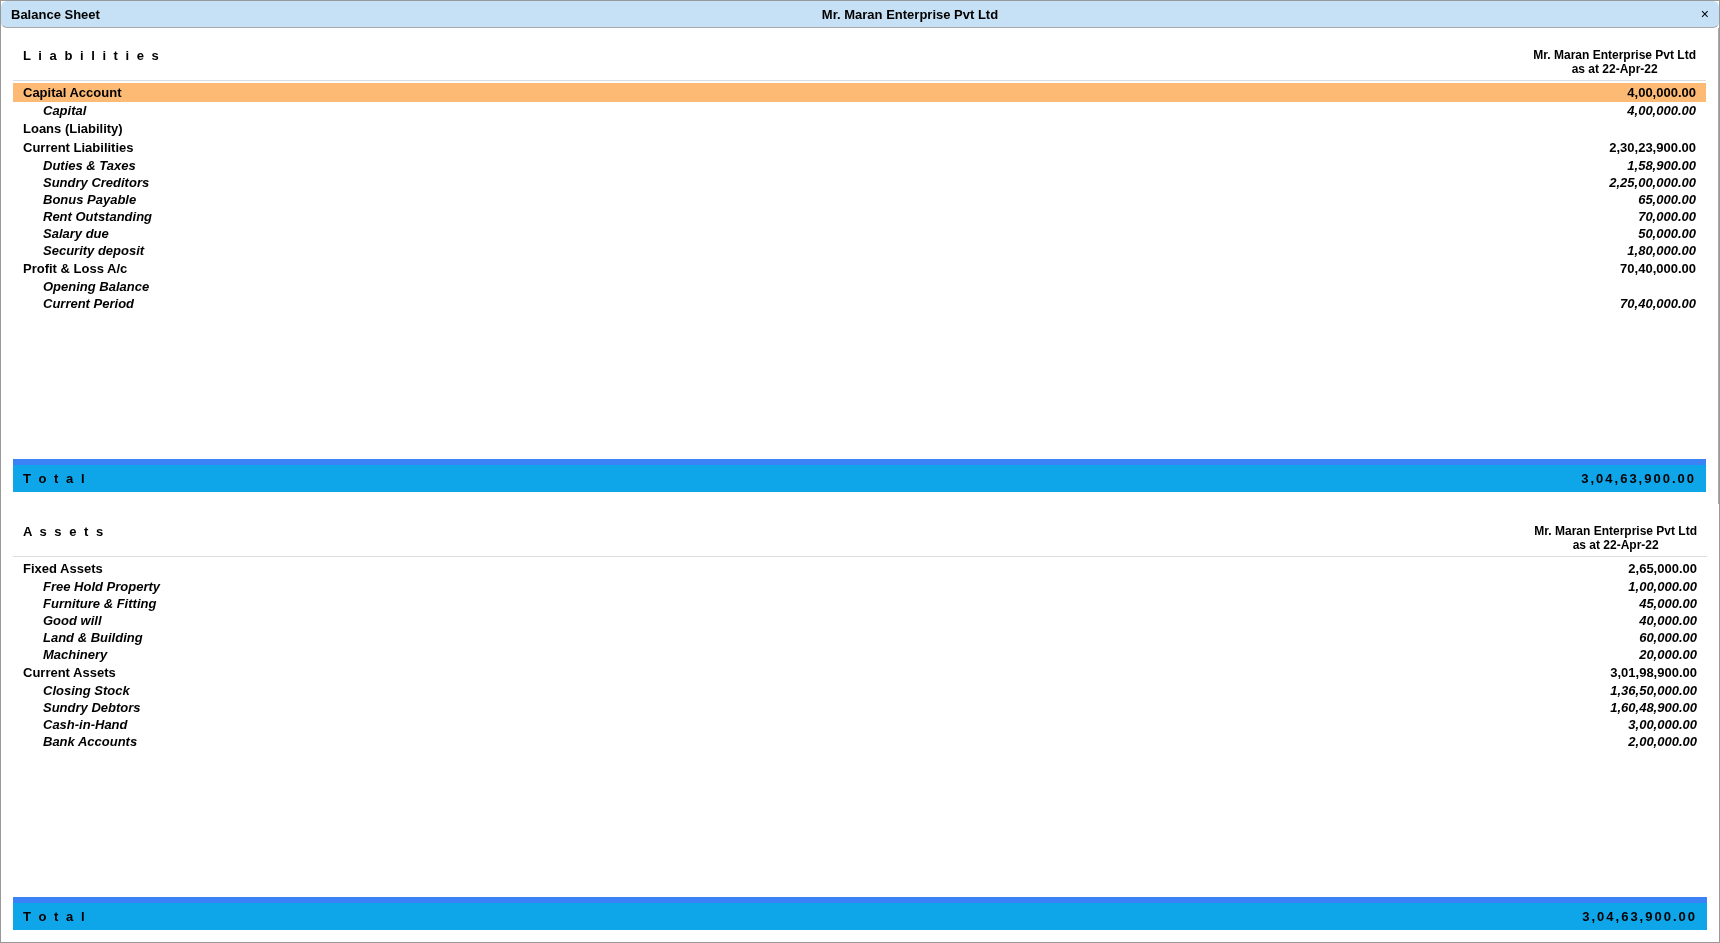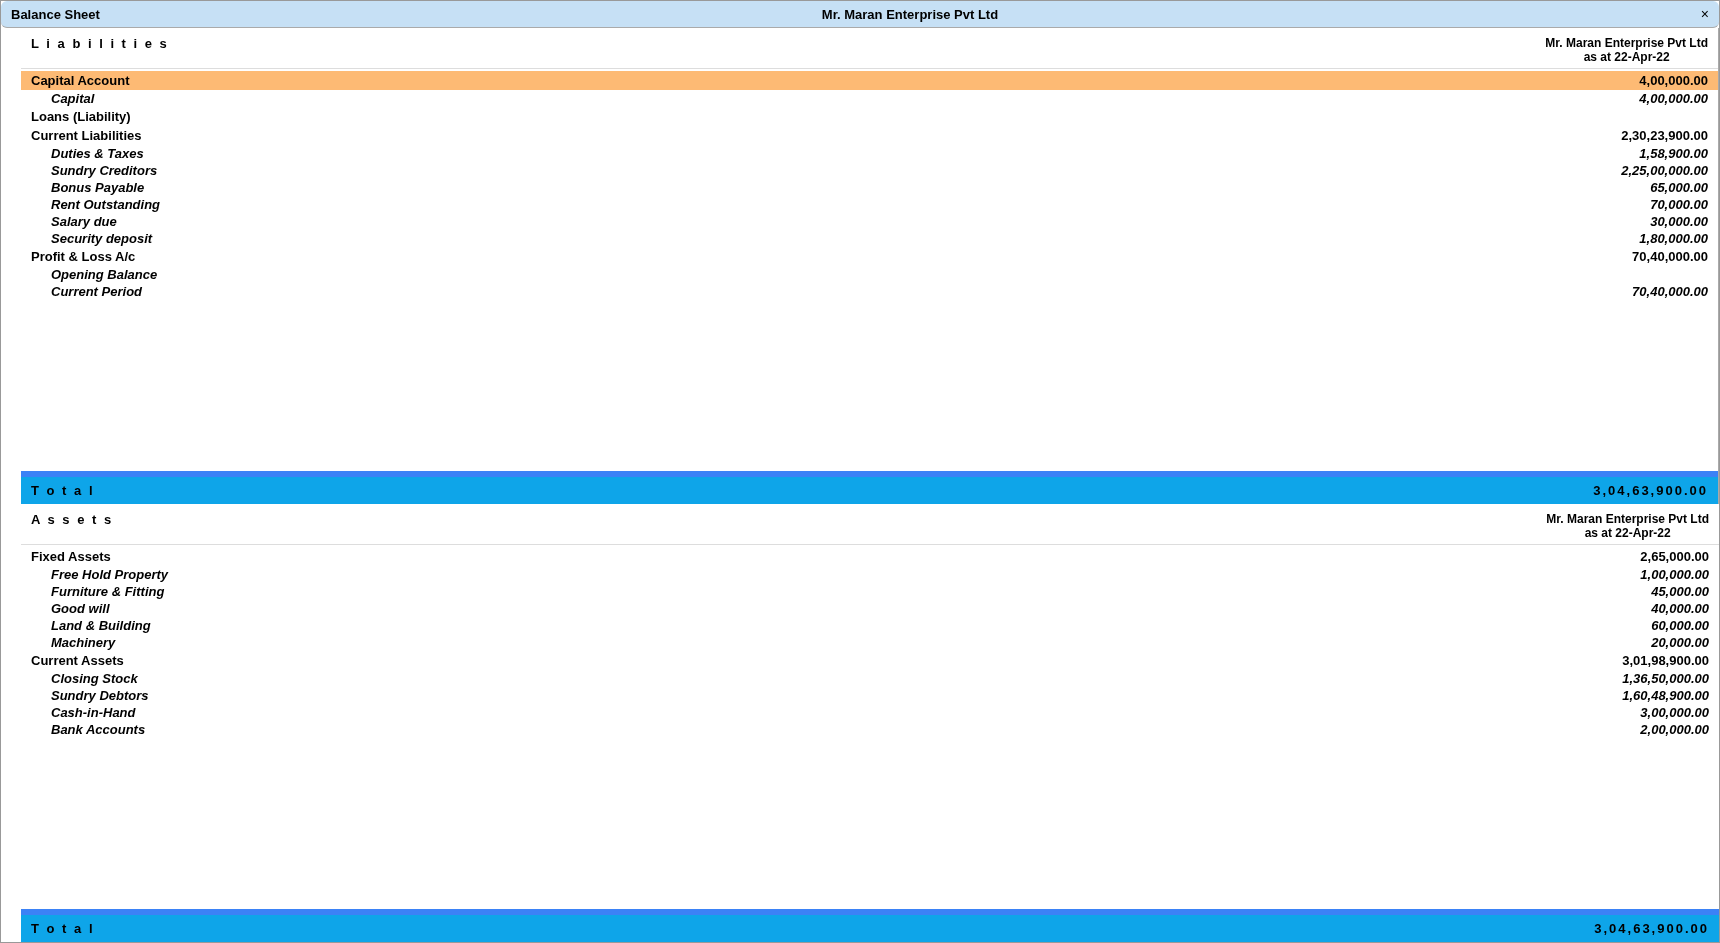--- a/index.html
+++ b/index.html
@@ -52,24 +52,23 @@
       flex: 1;
     }
     .col-header {
       font-size: 13px;
       font-weight: bold;
       letter-spacing: 1px;
     }
     
     .pane {
       flex: 1;
-      padding: 0;
+      padding: 12px;
       display: flex;
       flex-direction: column;
-      margin-left: 20px;
     }
     .pane-left {
       border-right: 1px solid #aaa;
     }
     .pane-header {
       display: flex;
       justify-content: space-between;
       align-items: flex-start;
       padding: 8px 10px 4px 10px;
       border-bottom: 1px solid #ddd;
@@ -189,21 +188,21 @@
         <div class="sub-row">
           <span class="sub-label">Bonus Payable</span>
           <span class="sub-value">65,000.00</span>
         </div>
         <div class="sub-row">
           <span class="sub-label">Rent Outstanding</span>
           <span class="sub-value">70,000.00</span>
         </div>
         <div class="sub-row">
           <span class="sub-label">Salary due</span>
-          <span class="sub-value">30,000.00</span>
+          <span class="sub-value">50,000.00</span>
         </div>
         <div class="sub-row">
           <span class="sub-label">Security deposit</span>
           <span class="sub-value">1,80,000.00</span>
         </div>
 
         <div class="cat-row">
           <span class="cat-label">Profit &amp; Loss A/c</span>
           <span class="cat-value">70,40,000.00</span>
         </div>

